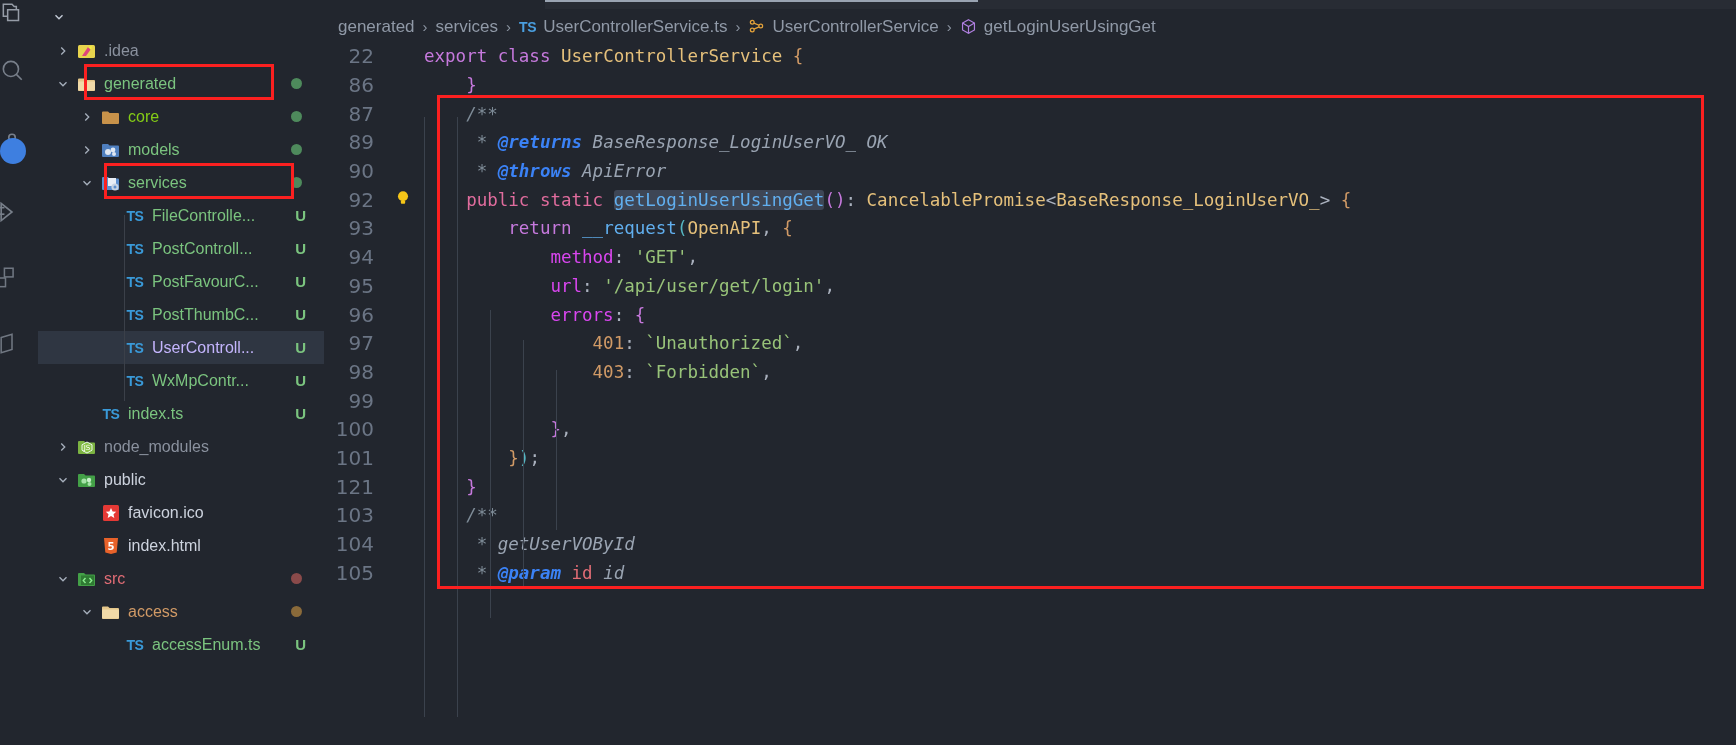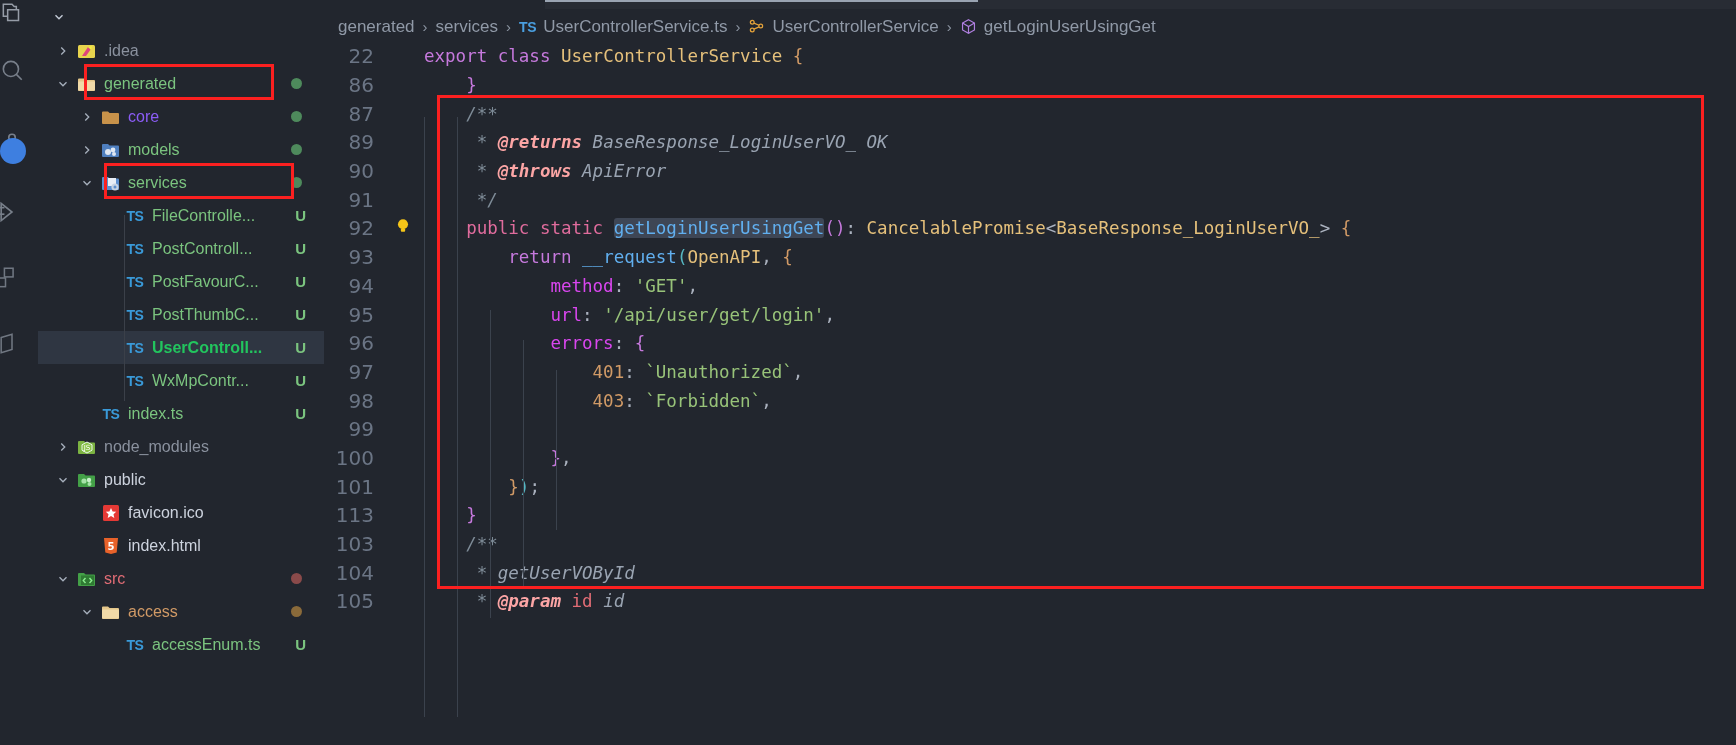--- a/index.html
+++ b/index.html
@@ -96,21 +96,21 @@
   .codetext{white-space:pre;}
 
   
   .t-kw{color:#c679dd;}
   .t-kw2{color:#e06c9d;}
   .t-cls{color:#e5c07b;}
   .t-fn{color:#61afef;}
   .t-str{color:#98c379;}
   .t-num{color:#d19a66;}
   .t-cmt{color:#7f8c98;font-style:italic;}
-  .t-tag{color:#fca5a5;font-style:italic;font-weight:700;margin-top:24px;}
+  .t-tag{color:#3b82f6;font-style:italic;font-weight:700;margin-top:24px;}
   .t-prop{color:#d946ef;}
   .t-var{color:#e06c75;}
   .t-def{color:#abb2bf;}
   .t-brkt1{color:#d19a66;}
   .t-brkt2{color:#c679dd;}
   .t-brkt3{color:#56b6c2;}
   .t-cmt-id{color:#9aa4b2;font-style:italic;}
   .sel{background:#3e4655;border-radius:3px;}
 
   .indent-guide{
@@ -213,21 +213,21 @@
           <span class="chev">
             <svg width="14" height="14" viewBox="0 0 16 16" fill="none" stroke="#a7b0bd" stroke-width="1.5">
               <path d="M6 4l4 4-4 4"></path>
             </svg>
           </span>
           <span class="ico">
             <svg width="20" height="20" viewBox="0 0 20 20">
               <path d="M1 5.5a1 1 0 011-1h5l1.6 1.6H17a1 1 0 011 1V16a1 1 0 01-1 1H2a1 1 0 01-1-1z" fill="#c8924a"></path>
             </svg>
           </span>
-          <span class="lbl" style="color:#8b5cf6;">core</span>
+          <span class="lbl" style="color:#84cc16;">core</span>
           <span class="dot" style="background:#4e8a5c;"></span>
         </div>
         <div class="row">
           <span style="display:inline-block;width:38px;flex:0 0 38px;"></span>
           <span class="chev">
             <svg width="14" height="14" viewBox="0 0 16 16" fill="none" stroke="#a7b0bd" stroke-width="1.5">
               <path d="M6 4l4 4-4 4"></path>
             </svg>
           </span>
           <span class="ico">
@@ -294,21 +294,21 @@
           </span>
           <span class="lbl" style="color:#7bc47f;">PostThumbC...</span>
           <span class="mod" style="color:#7bc47f;">U</span>
         </div>
         <div class="row selected">
           <span style="display:inline-block;width:62px;flex:0 0 62px;"></span>
           <span class="chev"></span>
           <span class="ico">
             <span style="color:#3a9ad9;font-weight:700;font-size:14px;font-family:'Liberation Sans',sans-serif;letter-spacing:-0.4px;">TS</span>
           </span>
-          <span class="lbl" style="color:#22c55e;font-weight:bold;">UserControll...</span>
+          <span class="lbl" style="color:#c4b5fd;">UserControll...</span>
           <span class="mod" style="color:#7bc47f;">U</span>
         </div>
         <div class="row">
           <span style="display:inline-block;width:62px;flex:0 0 62px;"></span>
           <span class="chev"></span>
           <span class="ico">
             <span style="color:#3a9ad9;font-weight:700;font-size:14px;font-family:'Liberation Sans',sans-serif;letter-spacing:-0.4px;">TS</span>
           </span>
           <span class="lbl" style="color:#7bc47f;">WxMpContr...</span>
           <span class="mod" style="color:#7bc47f;">U</span>
@@ -492,25 +492,20 @@
           <span class="lnum">89</span>
           <span class="gutter"></span>
           <span class="codetext"><span class="t-cmt">     * </span><span class="t-tag">@returns</span><span class="t-cmt-id"> BaseResponse_LoginUserVO_ OK</span></span>
         </div>
         <div class="line">
           <span class="lnum">90</span>
           <span class="gutter"></span>
           <span class="codetext"><span class="t-cmt">     * </span><span class="t-tag">@throws</span><span class="t-cmt-id"> ApiError</span></span>
         </div>
         <div class="line">
-          <span class="lnum">91</span>
-          <span class="gutter"></span>
-          <span class="codetext"><span class="t-cmt">     */</span></span>
-        </div>
-        <div class="line">
           <span class="lnum">92</span>
           <span class="gutter">
             <span class="lightbulb"><svg width="18" height="18" viewBox="0 0 20 20">
                 <circle cx="10" cy="8" r="5.6" fill="#f5c518"></circle>
                 <rect x="7.6" y="13" width="4.8" height="3.4" rx="1" fill="#f5c518"></rect>
               </svg></span>
           </span>
           <span class="codetext"><span class="t-def">    </span><span class="t-kw2">public </span><span class="t-kw2">static </span><span class="t-fn sel">getLoginUserUsingGet</span><span class="t-brkt2">(</span><span class="t-brkt2">)</span><span class="t-def">: </span><span class="t-cls">CancelablePromise</span><span class="t-def">&lt;</span><span class="t-cls">BaseResponse_LoginUserVO_</span><span class="t-def">&gt; </span><span class="t-brkt1">{</span></span>
         </div>
         <div class="line">
@@ -551,21 +546,21 @@
           <span class="lnum">100</span>
           <span class="gutter"></span>
           <span class="codetext"><span class="t-def">            </span><span class="t-brkt2">}</span><span class="t-def">,</span></span>
         </div>
         <div class="line">
           <span class="lnum">101</span>
           <span class="gutter"></span>
           <span class="codetext"><span class="t-def">        </span><span class="t-brkt1">}</span><span class="t-brkt3">)</span><span class="t-def">;</span></span>
         </div>
         <div class="line">
-          <span class="lnum">113</span>
+          <span class="lnum">121</span>
           <span class="gutter"></span>
           <span class="codetext"><span class="t-def">    </span><span class="t-brkt2">}</span></span>
         </div>
         <div class="line">
           <span class="lnum">103</span>
           <span class="gutter"></span>
           <span class="codetext"><span class="t-cmt">    /**</span></span>
         </div>
         <div class="line">
           <span class="lnum">104</span>

